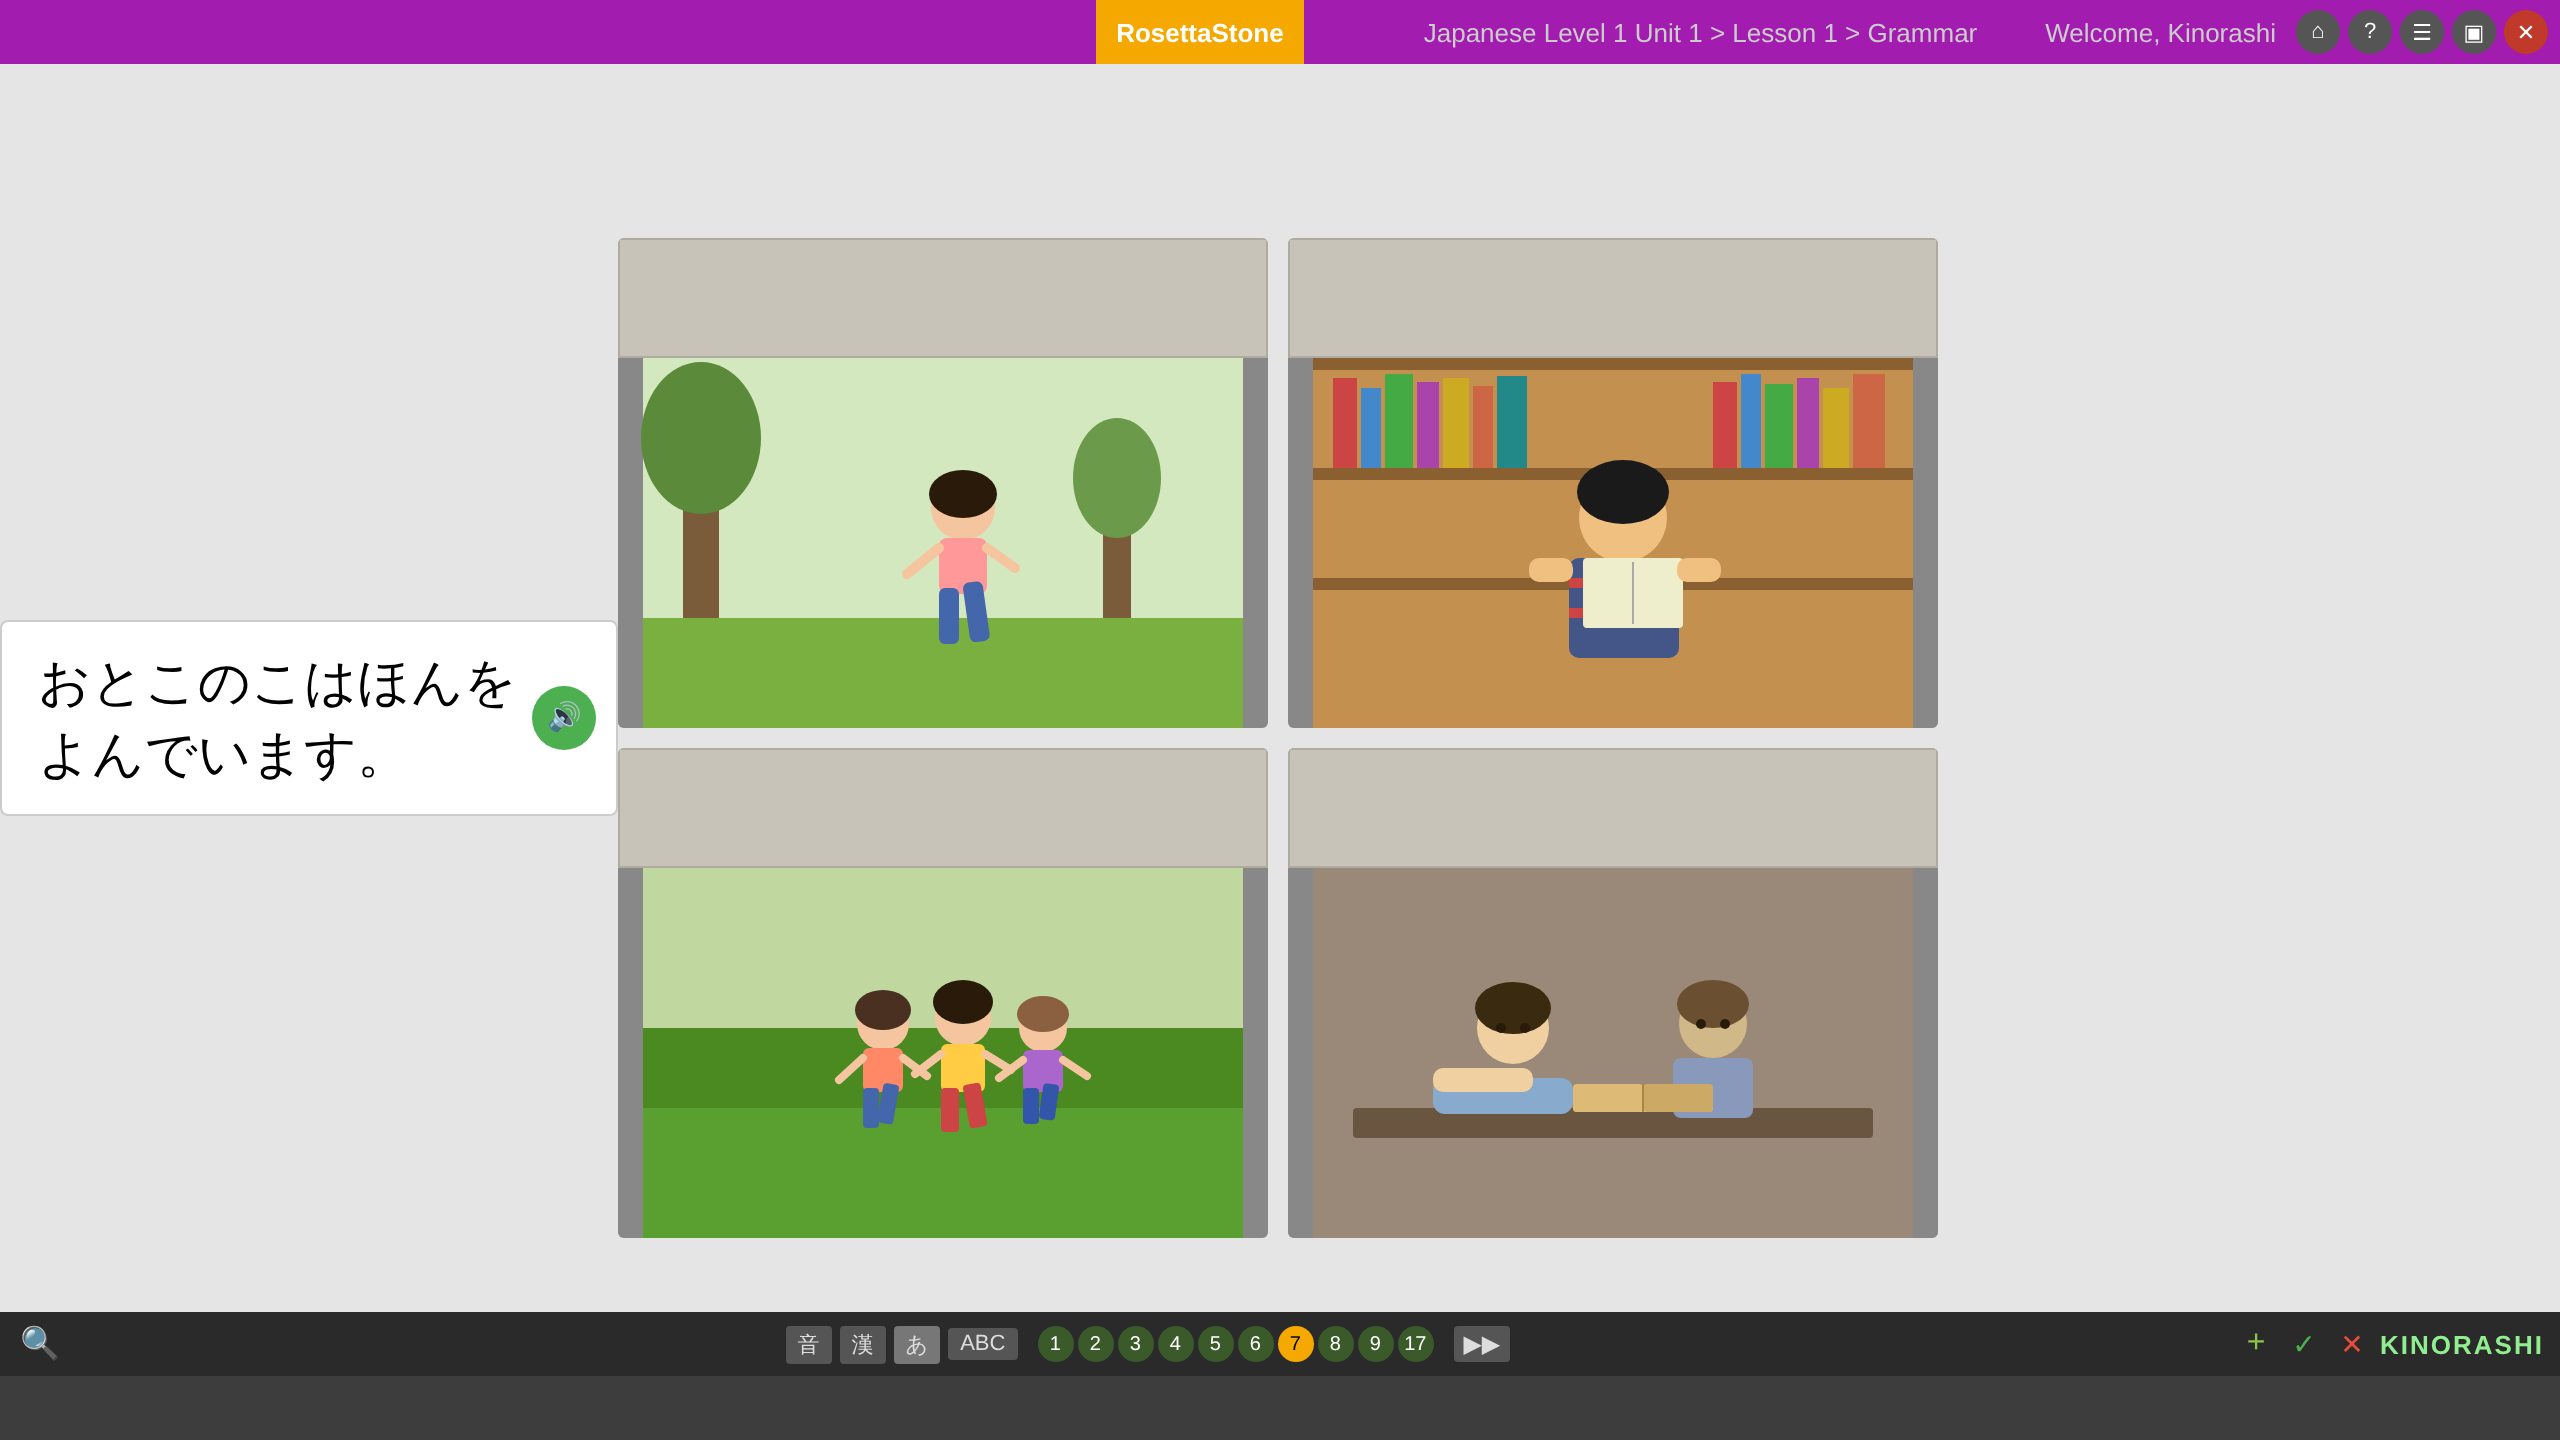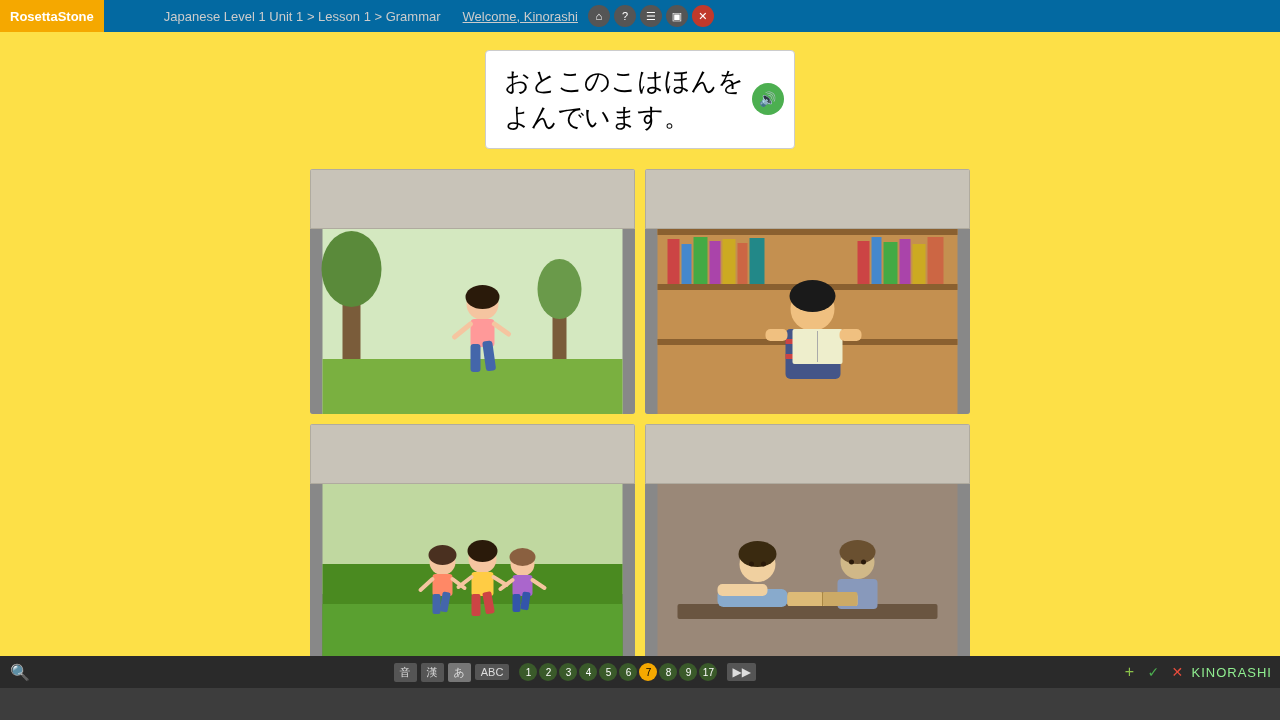--- a/index.html
+++ b/index.html
@@ -8,24 +8,25 @@
       height: 720px;
       overflow: hidden;
       font-family: Arial, sans-serif;
       background: #3d3d3d;
     }
 
     
     #topbar {
       width: 100%;
       height: 32px;
-      background: #0369a1;
-      display: flex;
-      align-items: center;
-      justify-content: flex-start;
+      background: #a21caf;
+      display: flex;
+      align-items: center;
+      justify-content: flex-end;
+      gap: 12px;
     }
     #logo-area {
       display: flex;
       align-items: center;
       height: 100%;
     }
     #logo {
       background: #f5a800;
       color: #fff;
       font-weight: bold;
@@ -38,21 +39,20 @@
     #breadcrumb {
       color: #ccc;
       font-size: 13px;
       padding: 0 12px;
       margin-left: 48px;
     }
     #welcome {
       color: #ccc;
       font-size: 13px;
       padding: 0 10px;
-      text-decoration: underline;
     }
     #top-icons {
       display: flex;
       align-items: center;
       gap: 4px;
       padding-right: 6px;
     }
     .top-icon-btn {
       width: 22px;
       height: 22px;
@@ -64,24 +64,24 @@
       cursor: pointer;
       color: #fff;
     }
     .top-icon-btn.gray { background: #555; }
     .top-icon-btn.red { background: #c0392b; }
 
     
     #main {
       width: 100%;
       height: 656px;
-      background: #fde047;
+      background: #e5e5e5;
       position: relative;
       display: flex;
-      flex-direction: column;
+      flex-direction: row;
       align-items: center;
       padding-top: 18px;
     }
 
     
     #sentence-box {
       background: white;
       border: 1px solid #ccc;
       border-radius: 4px;
       padding: 12px 50px 12px 18px;
@@ -218,21 +218,21 @@
       display: flex;
       align-items: center;
       justify-content: center;
       color: #aaa;
       cursor: pointer;
       font-size: 14px;
     }
     #username-display {
       color: #90ee90;
       font-size: 13px;
-      font-weight: normal;
+      font-weight: bold;
       letter-spacing: 1px;
     }
 
     
     .photo-svg {
       width: 100%;
       height: 185px;
     }
   </style>
 </head>

